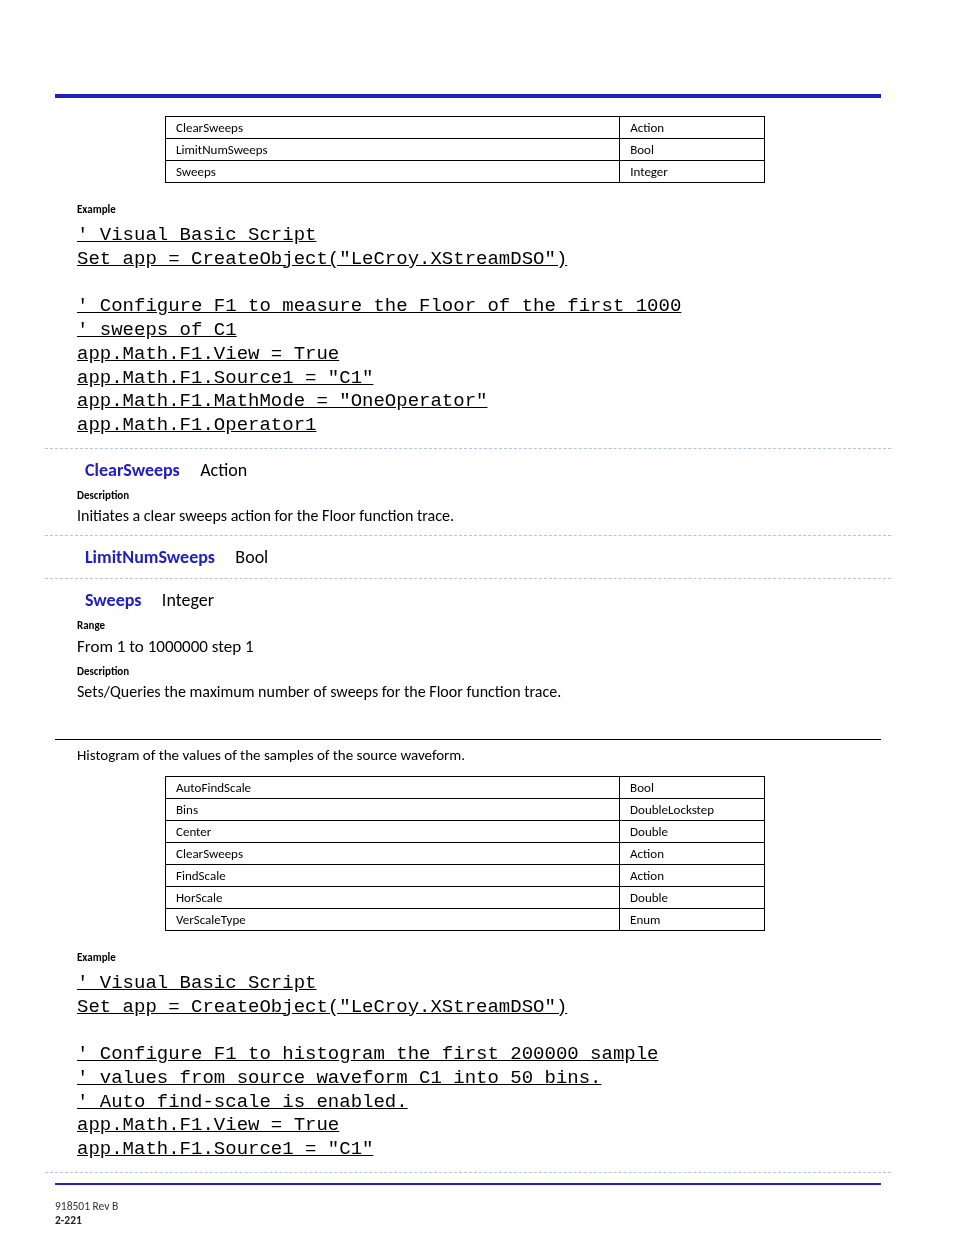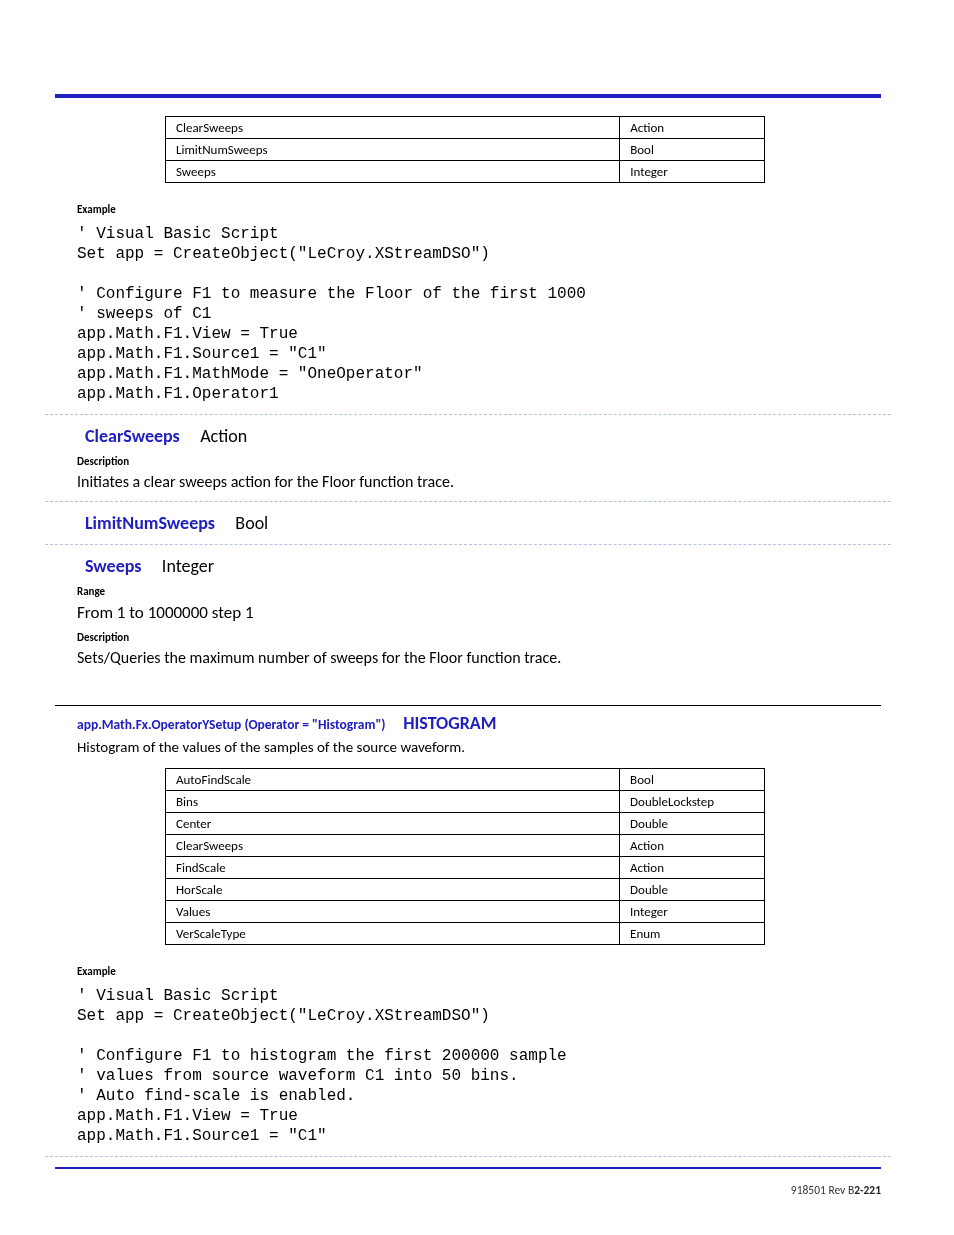--- a/index.html
+++ b/index.html
@@ -34,24 +34,25 @@
     font-size: 13px;
   }
   .prop-table td.col-left {
     width: 455px;
   }
   .prop-table td.col-right {
     width: 145px;
   }
   .codeblock {
     font-family: "Courier New", monospace;
-    font-size: 16px;
+    font-size: 19px;
     white-space: pre;
     margin: 8px 0 0 22px;
     line-height: 1.25;
+    text-decoration: underline;
   }
   .dash-sep {
     border: none;
     border-top: 1px dashed #b0c4de;
     margin: 10px -10px 10px -10px;
   }
   .heading-black {
     font-weight: bold;
     font-size: 11px;
     margin: 8px 0 4px 22px;
@@ -88,20 +89,21 @@
     border: none;
     border-top: 2px solid #2020c0;
     margin: 4px 0 6px 0;
   }
   .footer {
     margin-top: 14px;
     font-size: 11.5px;
     color: #333;
     display: flex;
     justify-content: flex-end;
+    flex-direction: column;
   }
   .footer .r {
     color: #222;
     font-weight: bold;
   }
 </style>
 </head>
 <body>
 
 <div class="page">
@@ -162,25 +164,20 @@
     <span class="type">Integer</span>
   </div>
   <div class="heading-black">Range</div>
   <div class="range-line">From 1 to 1000000 step 1</div>
   <div class="heading-black">Description</div>
   <div class="para">Sets/Queries the maximum number of sweeps for the Floor function trace.</div>
 
   <div style="height:30px;"></div>
   <hr class="solid-sep">
 
-  <div style="margin:6px 0 0 22px;">
-    <span style="color:#2020c0;font-weight:bold;font-size:13.5px;">app.Math.Fx.OperatorYSetup (Operator = "Histogram")</span>
-    &nbsp;&nbsp;&nbsp;&nbsp;
-    <span style="color:#2020c0;font-weight:bold;font-size:18px;">HISTOGRAM</span>
-  </div>
   <div class="section-desc">Histogram of the values of the samples of the source waveform.</div>
 
   <table class="prop-table">
     <tbody>
       <tr>
         <td class="col-left">AutoFindScale</td>
         <td class="col-right">Bool</td>
       </tr>
       <tr>
         <td class="col-left">Bins</td>
@@ -194,24 +191,20 @@
         <td class="col-left">ClearSweeps</td>
         <td class="col-right">Action</td>
       </tr>
       <tr>
         <td class="col-left">FindScale</td>
         <td class="col-right">Action</td>
       </tr>
       <tr>
         <td class="col-left">HorScale</td>
         <td class="col-right">Double</td>
-      </tr>
-      <tr>
-        <td class="col-left">Values</td>
-        <td class="col-right">Integer</td>
       </tr>
       <tr>
         <td class="col-left">VerScaleType</td>
         <td class="col-right">Enum</td>
       </tr>
     </tbody>
   </table>
 
   <div class="heading-black">Example</div>
   <div class="codeblock">' Visual Basic Script

